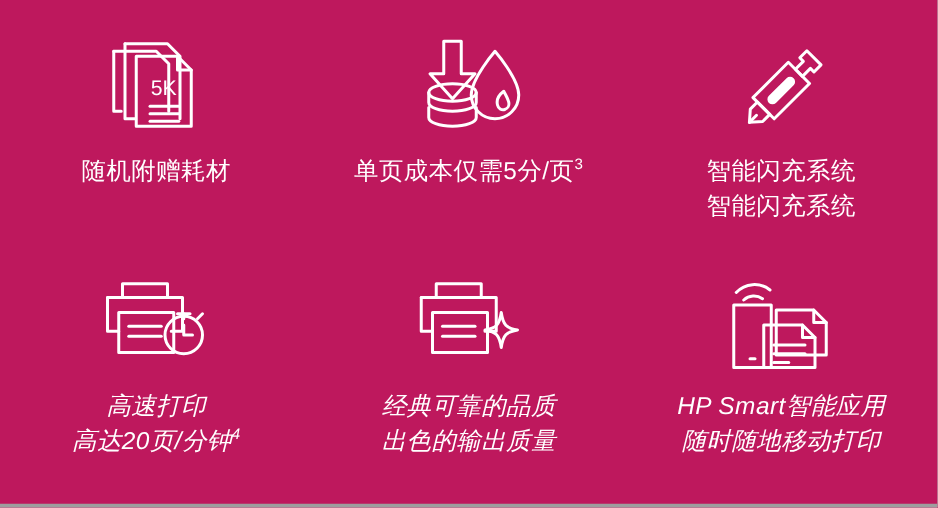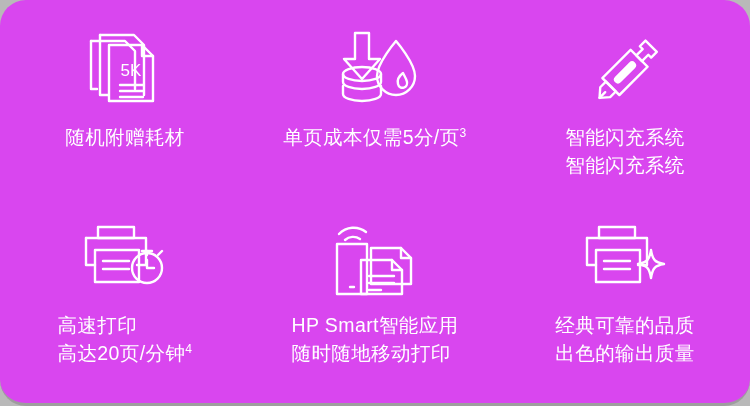--- a/index.html
+++ b/index.html
@@ -5,25 +5,24 @@
   html, body {
     margin: 0;
     padding: 0;
     background: #b9b9b9;
   }
   .banner {
     position: relative;
     width: 750px;
     height: 406px;
     box-sizing: border-box;
-    background: #d946ef;
+    background: #be185d;
     border-bottom: 3px solid #9e9e9e;
     overflow: hidden;
     font-family: "Liberation Sans", "DejaVu Sans", sans-serif;
-    border-radius: 26px;
   }
   .grid {
     position: absolute;
     left: 0;
     top: 0;
     width: 750px;
     height: 398px;
     display: grid;
     grid-template-columns: repeat(3, 1fr);
     grid-template-rows: 196px 196px;
@@ -46,28 +45,28 @@
   }
   .tile.row2 .icon-wrap { height: 80px; }
 
   .icon-wrap svg {
     display: block;
     overflow: visible;
   }
 
   .caption {
     margin-top: 10px;
-    text-align: left;
+    text-align: center;
     color: #ffffff;
     font-size: 19.5px;
     line-height: 1.42;
     letter-spacing: 0.4px;
     white-space: nowrap;
   }
-  .tile.row2 .caption { margin-top: 14px; }
+  .tile.row2 .caption { margin-top: 14px; font-style: italic; }
   .caption .line { display: block; }
   .caption sup {
     font-size: 0.62em;
     vertical-align: super;
     line-height: 0;
   }
 </style>
 </head>
 <body>
 
@@ -145,52 +144,52 @@
         </svg>
       </div>
       <div class="caption">
         <span class="line">高速打印</span>
         <span class="line"><span>高达20页/分钟</span><sup>4</sup></span>
       </div>
     </div>
 
     <div class="tile row2">
       <div class="icon-wrap">
+        <svg width="88" height="68" viewBox="0 0 88 68" fill="none" stroke="#ffffff" stroke-width="2.4" stroke-linejoin="round" stroke-linecap="round">
+          <path d="M18 3 h36 v11 h-36 z"></path>
+          <path d="M6 14 h60 v27 h-9"></path>
+          <path d="M6 14 v27 h9"></path>
+          <path d="M15 26 h44 v32 h-44 z"></path>
+          <path d="M23 37 h26"></path>
+          <path d="M23 45 h26"></path>
+          <path d="M70 26 c1.5 10 4 12.5 13 14 c-9 1.5 -11.5 4 -13 14 c-1.5 -10 -4 -12.5 -13 -14 c9 -1.5 11.5 -4 13 -14 z"></path>
+        </svg>
+      </div>
+      <div class="caption">
+        <span class="line">经典可靠的品质</span>
+        <span class="line">出色的输出质量</span>
+      </div>
+    </div>
+
+    <div class="tile row2">
+      <div class="icon-wrap">
         <svg width="88" height="76" viewBox="0 0 88 76" fill="none" stroke="#ffffff" stroke-width="2.4" stroke-linejoin="round" stroke-linecap="round">
           <path d="M8 14 a20 20 0 0 1 27 -2"></path>
           <path d="M14 20 a12 12 0 0 1 15 -1"></path>
           <path d="M6 24 h30 v50 h-30 z"></path>
           <path d="M19 67 h4"></path>
           <path d="M40 28 h30 l10 10 v26 h-40 z"></path>
           <path d="M70 28 v10 h10"></path>
           <path d="M30 40 h31 l10 10 v24 h-41 z"></path>
           <path d="M61 40 v10 h10"></path>
           <path d="M38 56 h25"></path>
           <path d="M38 63 h25"></path>
           <path d="M38 70 h12"></path>
         </svg>
       </div>
       <div class="caption">
         <span class="line">HP Smart智能应用</span>
         <span class="line">随时随地移动打印</span>
       </div>
     </div>
 
-    <div class="tile row2">
-      <div class="icon-wrap">
-        <svg width="88" height="68" viewBox="0 0 88 68" fill="none" stroke="#ffffff" stroke-width="2.4" stroke-linejoin="round" stroke-linecap="round">
-          <path d="M18 3 h36 v11 h-36 z"></path>
-          <path d="M6 14 h60 v27 h-9"></path>
-          <path d="M6 14 v27 h9"></path>
-          <path d="M15 26 h44 v32 h-44 z"></path>
-          <path d="M23 37 h26"></path>
-          <path d="M23 45 h26"></path>
-          <path d="M70 26 c1.5 10 4 12.5 13 14 c-9 1.5 -11.5 4 -13 14 c-1.5 -10 -4 -12.5 -13 -14 c9 -1.5 11.5 -4 13 -14 z"></path>
-        </svg>
-      </div>
-      <div class="caption">
-        <span class="line">经典可靠的品质</span>
-        <span class="line">出色的输出质量</span>
-      </div>
-    </div>
-
   </div>
 </div>
 
 </body></html>

